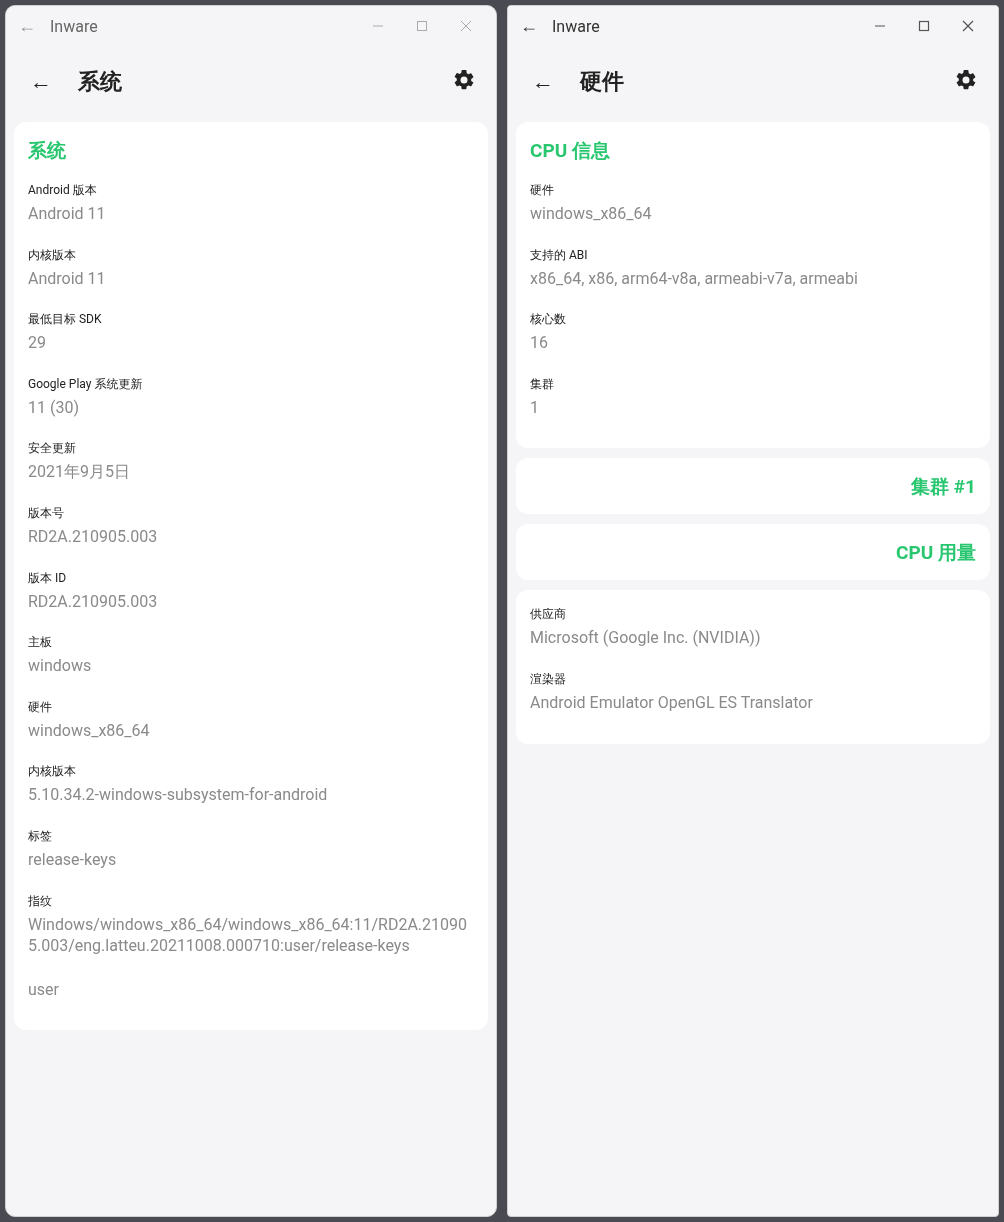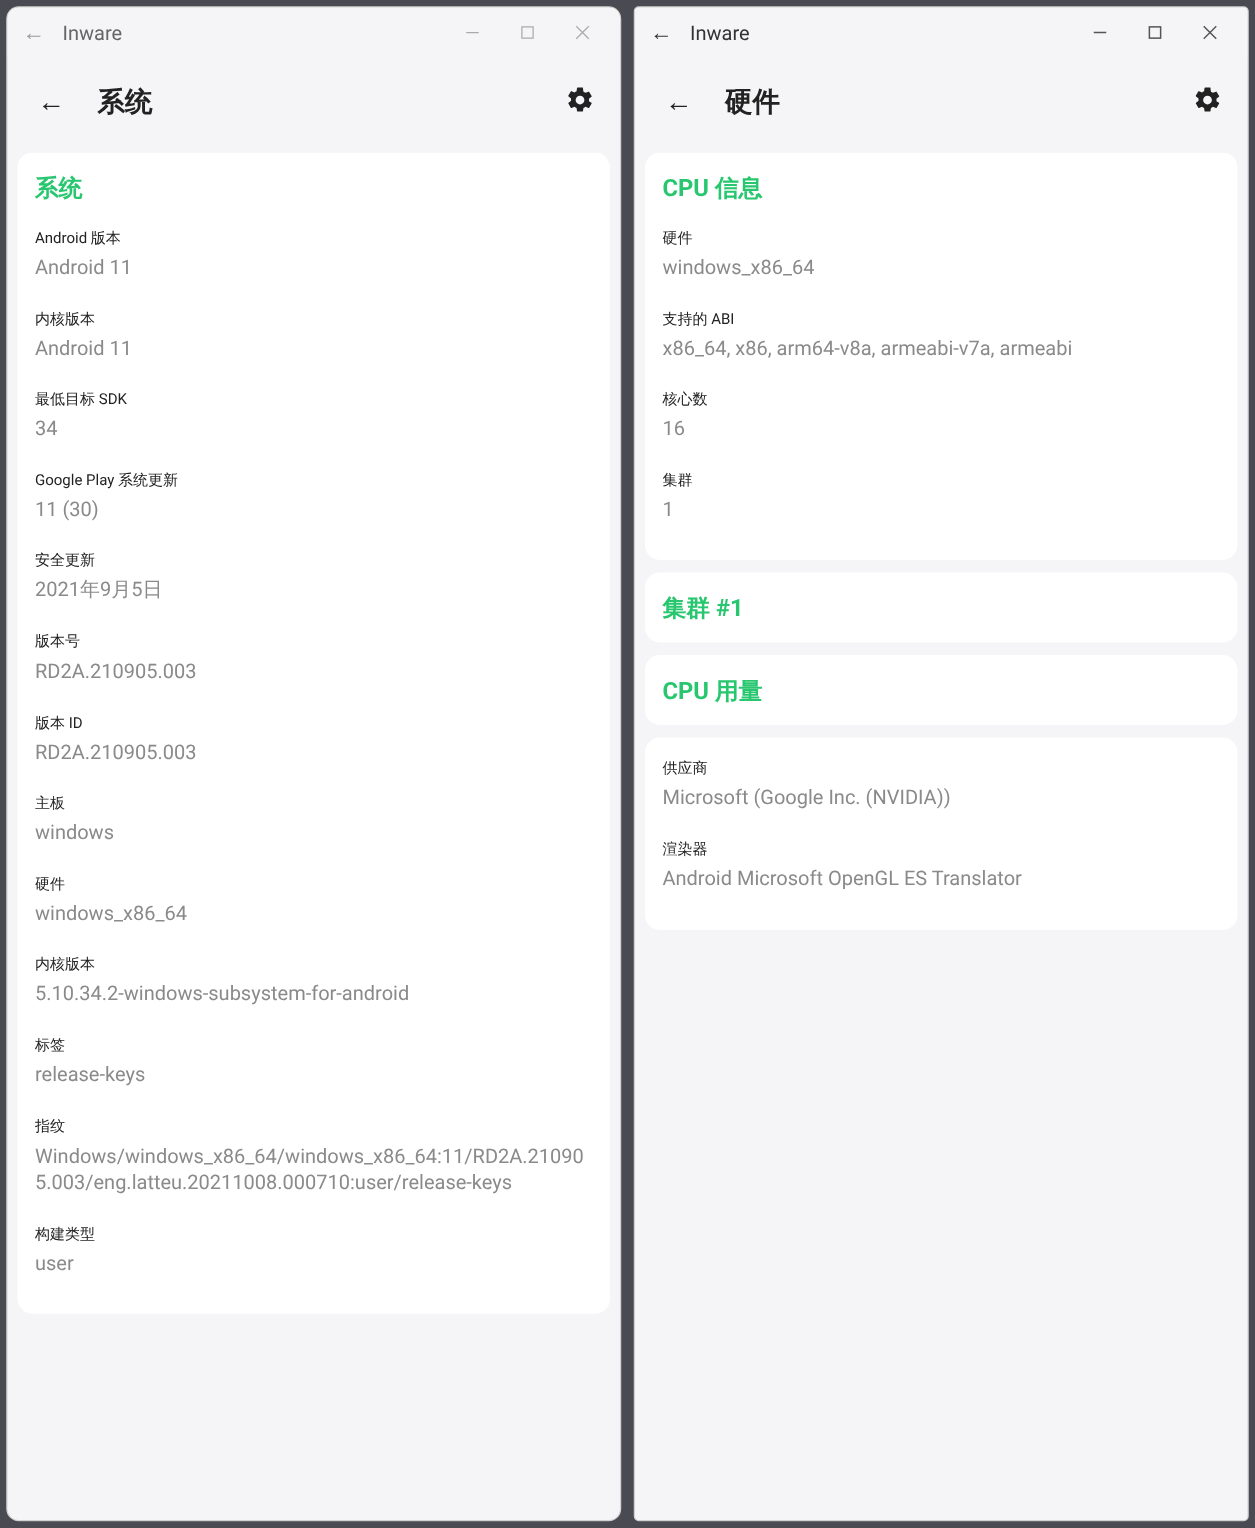--- a/index.html
+++ b/index.html
@@ -96,21 +96,21 @@
     padding: 16px 14px 8px 14px;
     margin-bottom: 10px;
   }
   .card-header {
     color: #28c76f;
     font-size: 19px;
     font-weight: 700;
     margin-bottom: 18px;
   }
   .card.header-only { padding-bottom: 14px; }
-  .card.header-only .card-header { margin-bottom: 0; }
+  .card.header-only .card-header { margin-bottom: 0; text-align: right; }
   .item {
     margin-bottom: 22px;
   }
   .item-label {
     font-size: 12px;
     color: #222;
     margin-bottom: 4px;
   }
   .item-value {
     font-size: 16px;
@@ -164,21 +164,21 @@
         <div class="item">
           <div class="item-label">Android 版本</div>
           <div class="item-value">Android 11</div>
         </div>
         <div class="item">
           <div class="item-label">内核版本</div>
           <div class="item-value">Android 11</div>
         </div>
         <div class="item">
           <div class="item-label">最低目标 SDK</div>
-          <div class="item-value">34</div>
+          <div class="item-value">29</div>
         </div>
         <div class="item">
           <div class="item-label">Google Play 系统更新</div>
           <div class="item-value">11 (30)</div>
         </div>
         <div class="item">
         </div>
         <div class="item">
           <div class="item-label">安全更新</div>
           <div class="item-value">2021年9月5日</div>
@@ -205,21 +205,20 @@
         </div>
         <div class="item">
           <div class="item-label">标签</div>
           <div class="item-value">release-keys</div>
         </div>
         <div class="item">
           <div class="item-label">指纹</div>
           <div class="item-value">Windows/windows_x86_64/windows_x86_64:11/RD2A.210905.003/eng.latteu.20211008.000710:user/release-keys</div>
         </div>
         <div class="item">
-          <div class="item-label">构建类型</div>
           <div class="item-value">user</div>
         </div>
       </div>
     </div>
 </div>
 
 <div class="window right">
   <div class="titlebar">
     <div class="titlebar-left">
       <span class="titlebar-back" style="color:#333">←</span>
@@ -281,17 +280,17 @@
       <div class="card header-only">
         <div class="card-header">CPU 用量</div>
       </div>
       <div class="card">
         <div class="item">
           <div class="item-label">供应商</div>
           <div class="item-value">Microsoft (Google Inc. (NVIDIA))</div>
         </div>
         <div class="item">
           <div class="item-label">渲染器</div>
-          <div class="item-value">Android Microsoft OpenGL ES Translator</div>
+          <div class="item-value">Android Emulator OpenGL ES Translator</div>
         </div>
       </div>
     </div>
 </div>
 
 </body></html>

